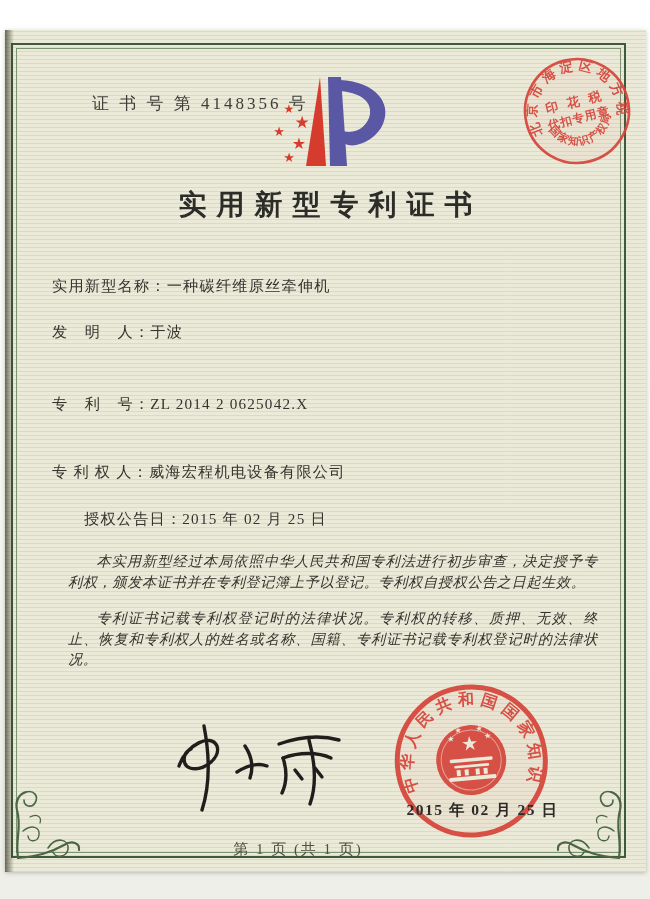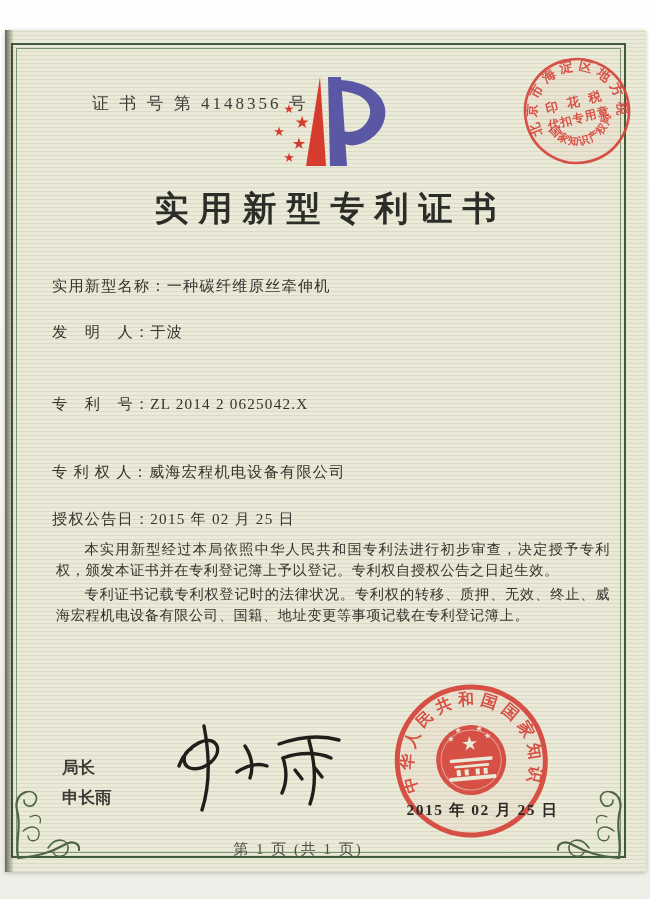--- a/index.html
+++ b/index.html
@@ -33,34 +33,34 @@
     position:absolute;left:43px;top:62px;
     font-size:17px;letter-spacing:3px;color:#3e3e38;margin-left:44px;
   }
   .logo{position:absolute;left:247px;top:40px;width:160px;height:112px;}
   .tax-stamp{
     position:absolute;left:516px;top:25px;width:112px;height:112px;
     transform:rotate(-14deg);opacity:0.92;
   }
   .title{
     position:absolute;left:0;right:0;top:156px;
-    text-align:center;font-size:34px;font-weight:600;
+    text-align:center;font-size:28px;font-weight:600;
     letter-spacing:10px;text-indent:10px;color:#2c2c28;
   }
   .field{
     position:absolute;left:47px;right:40px;
     font-size:15.2px;color:#35342e;letter-spacing:1.2px;white-space:nowrap;
   }
-  .f1{top:246px;} .f2{top:292px;} .f3{top:340px;margin-top:24px;} .f4{top:386px;} .f5{top:432px;} .f6{top:479px;}
+  .f1{top:246px;} .f2{top:292px;} .f3{top:340px;margin-top:24px;} .f4{top:386px;} .f5{top:432px;} .f6{top:479px;margin-left:32px;}
   .body-text{
     position:absolute;left:47px;width:562px;top:505px;
     font-size:14.2px;line-height:20.5px;color:#34332d;
     text-align:justify;letter-spacing:0.6px;
   }
-  .body-text p{margin:4px;text-indent:2em;}
+  .body-text p{margin:16px;text-indent:2em;font-style:italic;}
   .signer{
     position:absolute;left:57px;top:722px;
     font-family:"Liberation Sans","DejaVu Sans",sans-serif;
     font-size:16.5px;line-height:30px;font-weight:600;color:#3b3a34;
   }
   .signature{position:absolute;left:152px;top:688px;width:215px;height:100px;}
   .issue-seal{
     position:absolute;left:383px;top:650px;width:167px;height:167px;
     transform:rotate(-5deg);opacity:0.93;
   }
@@ -143,27 +143,23 @@
     <div class="title">实用新型专利证书</div>
 
     <div class="field f1"><span>实用新型名称：</span><span>一种碳纤维原丝牵伸机</span></div>
     <div class="field f2"><span>发　明　人：</span><span>于波</span></div>
     <div class="field f3"><span>专　利　号：</span><span>ZL 2014 2 0625042.X</span></div>
     <div class="field f5"><span>专 利 权 人：</span><span>威海宏程机电设备有限公司</span></div>
     <div class="field f6"><span>授权公告日：</span><span>2015 年 02 月 25 日</span></div>
 
     <div class="body-text">
       <p>本实用新型经过本局依照中华人民共和国专利法进行初步审查，决定授予专利权，颁发本证书并在专利登记簿上予以登记。专利权自授权公告之日起生效。</p>
-      <p>专利证书记载专利权登记时的法律状况。专利权的转移、质押、无效、终止、威海宏程机电设备有限公司、国籍、地址变更等事项记载在专利登记簿上。</p>
+      <p>专利证书记载专利权登记时的法律状况。专利权的转移、质押、无效、终止、恢复和专利权人的姓名或名称、国籍、专利证书记载专利权登记时的法律状况。</p>
     </div>
 
-    <div class="signer">
-      <div>局长</div>
-      <div>申长雨</div>
-    </div>
 
     <svg class="signature" viewBox="0 0 215 100">
       <g fill="none" stroke="#201e1b" stroke-width="3.4" stroke-linecap="round">
         <path d="M22,48 C30,26 54,15 60,28 C64,40 46,54 33,50 C25,47 25,35 34,31"></path>
         <path d="M47,8 C52,34 54,64 45,92"></path>
         <path d="M88,28 C94,37 97,48 93,60"></path>
         <path d="M80,54 C91,47 102,45 110,48"></path>
         <path d="M122,26 C142,19 164,17 182,22"></path>
         <path d="M152,22 C158,44 160,66 153,86"></path>
         <path d="M126,40 C130,52 130,64 125,75"></path>

